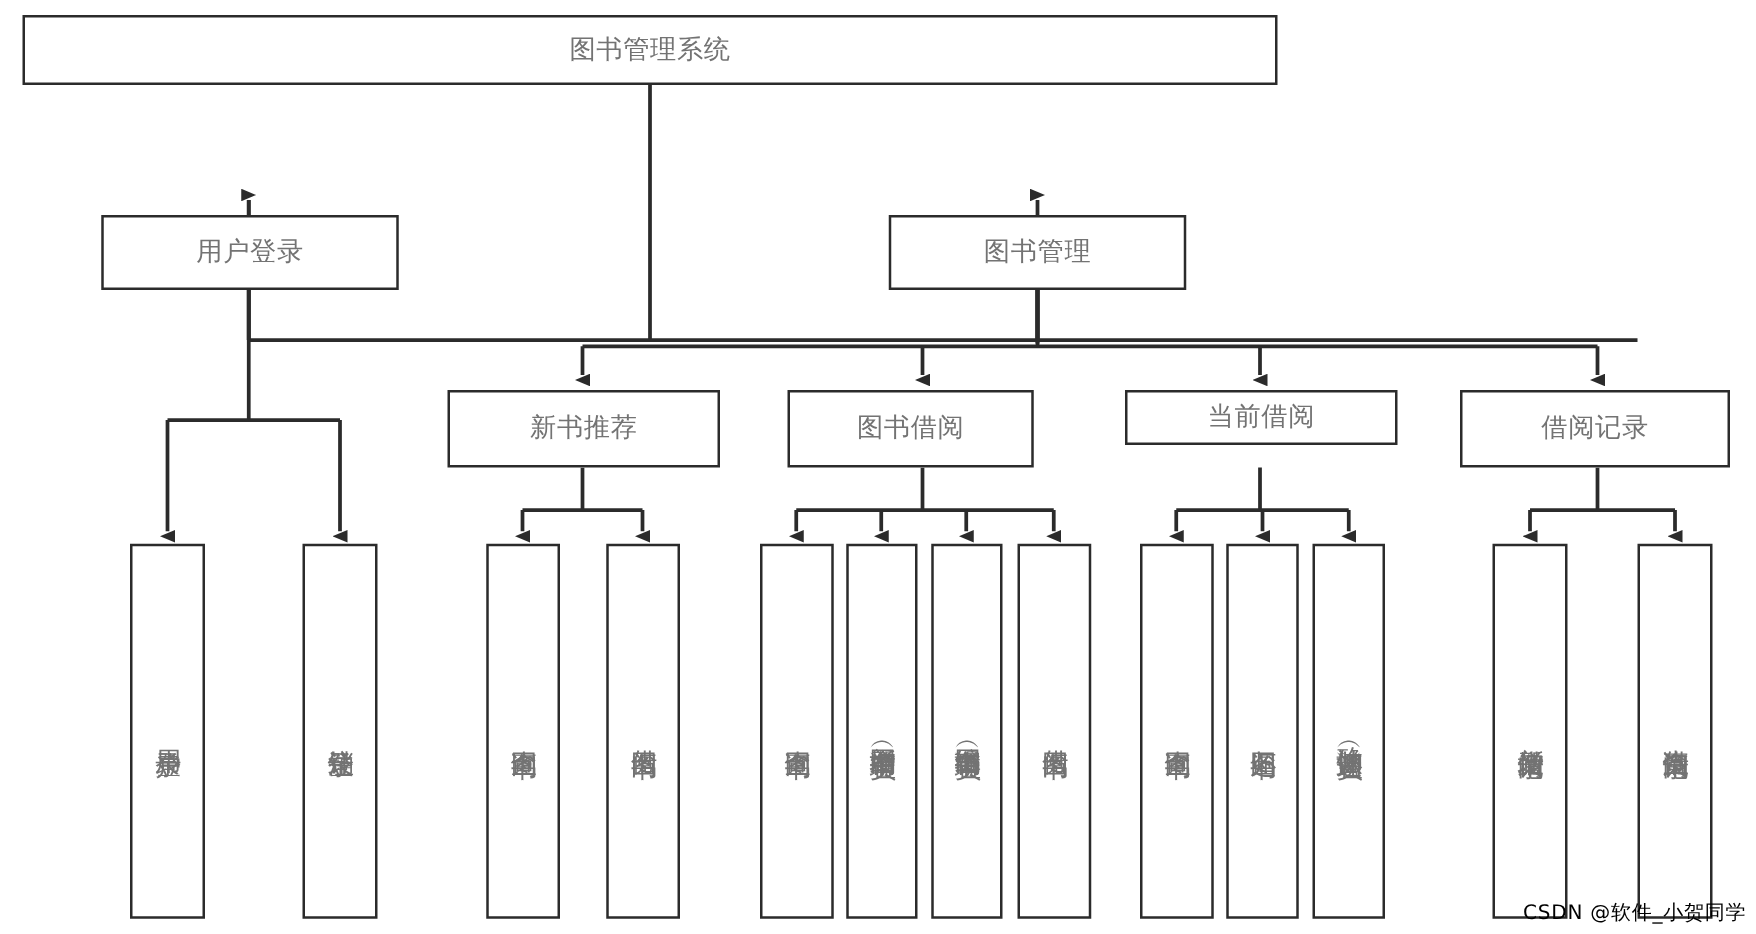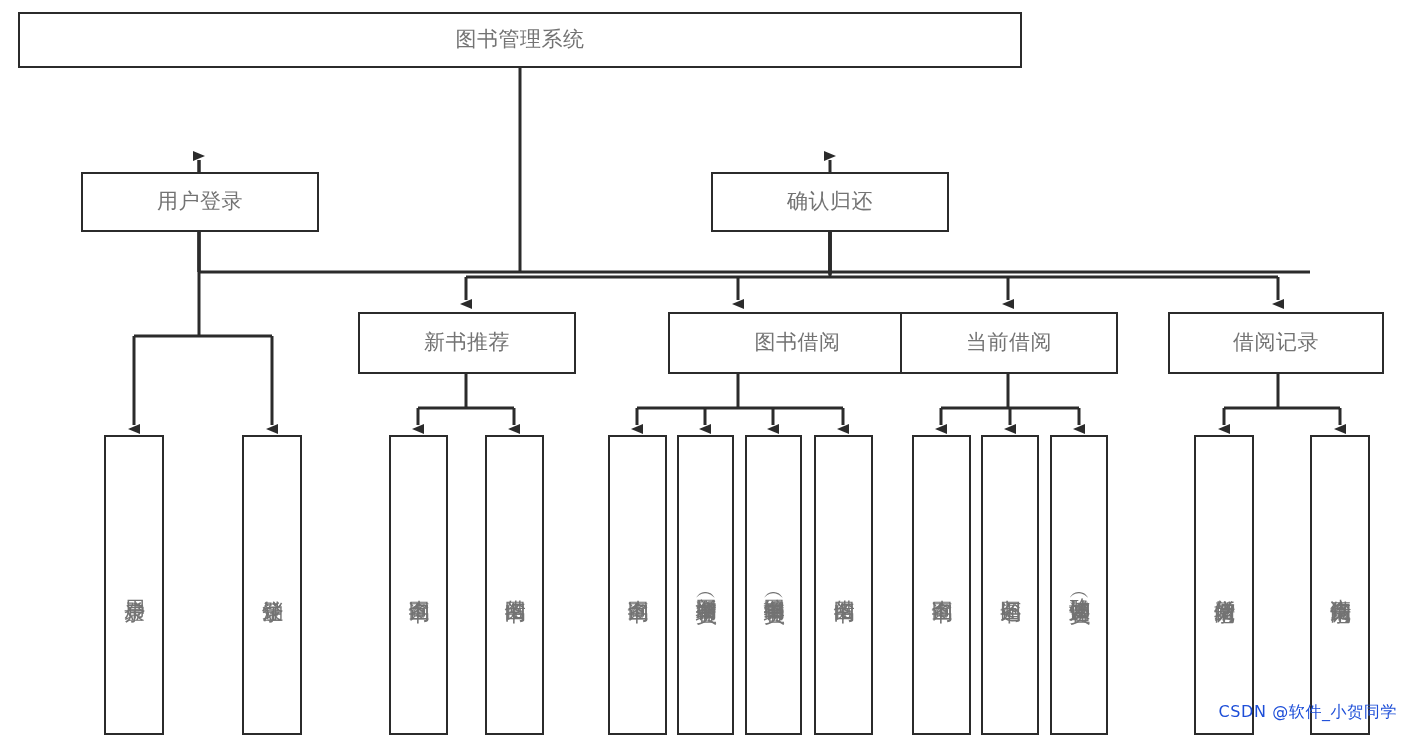--- a/index.html
+++ b/index.html
@@ -50,23 +50,23 @@
     text-orientation: upright;
     font-size: 21px;
     line-height: 1.22;
     letter-spacing: 1px;
     white-space: nowrap;
     max-height: 270px;
   }
   #watermark {
     position: absolute;
     right: 8px;
-    bottom: 24px;
+    bottom: 6px;
     font-size: 16px;
-    color: #1d4ed8;
+    color: #000000;
     letter-spacing: 0.6px;
     white-space: nowrap;
     pointer-events: none;
   }
 </style>
 </head>
 <body>
 
 <div id="canvas">
 
@@ -156,30 +156,30 @@
   </svg>
 
   <div class="node" style="left:18px; top:12px; width:1004px; height:56px;">
     <span class="label">图书管理系统</span>
   </div>
 
   <div class="node" style="left:81px; top:172px; width:238px; height:60px;">
     <span class="label">用户登录</span>
   </div>
   <div class="node" style="left:711px; top:172px; width:238px; height:60px;">
-    <span class="label">确认归还</span>
+    <span class="label">图书管理</span>
   </div>
 
   <div class="node" style="left:358px; top:312px; width:218px; height:62px;">
     <span class="label">新书推荐</span>
   </div>
-  <div class="node" style="left:630px; top:312px; width:259px; height:62px;margin-left:38px;">
+  <div class="node" style="left:630px; top:312px; width:197px; height:62px;">
     <span class="label">图书借阅</span>
   </div>
-  <div class="node" style="left:900px; top:312px; width:218px; height:62px;">
+  <div class="node" style="left:900px; top:312px; width:218px; height:44px;">
     <span class="label">当前借阅</span>
   </div>
   <div class="node" style="left:1168px; top:312px; width:216px; height:62px;">
     <span class="label">借阅记录</span>
   </div>
 
   <div class="node vertical" style="left:104px; top:435px; width:60px; height:300px;">
     <span class="label">用户登录</span>
   </div>
   <div class="node vertical" style="left:242px; top:435px; width:60px; height:300px;">

